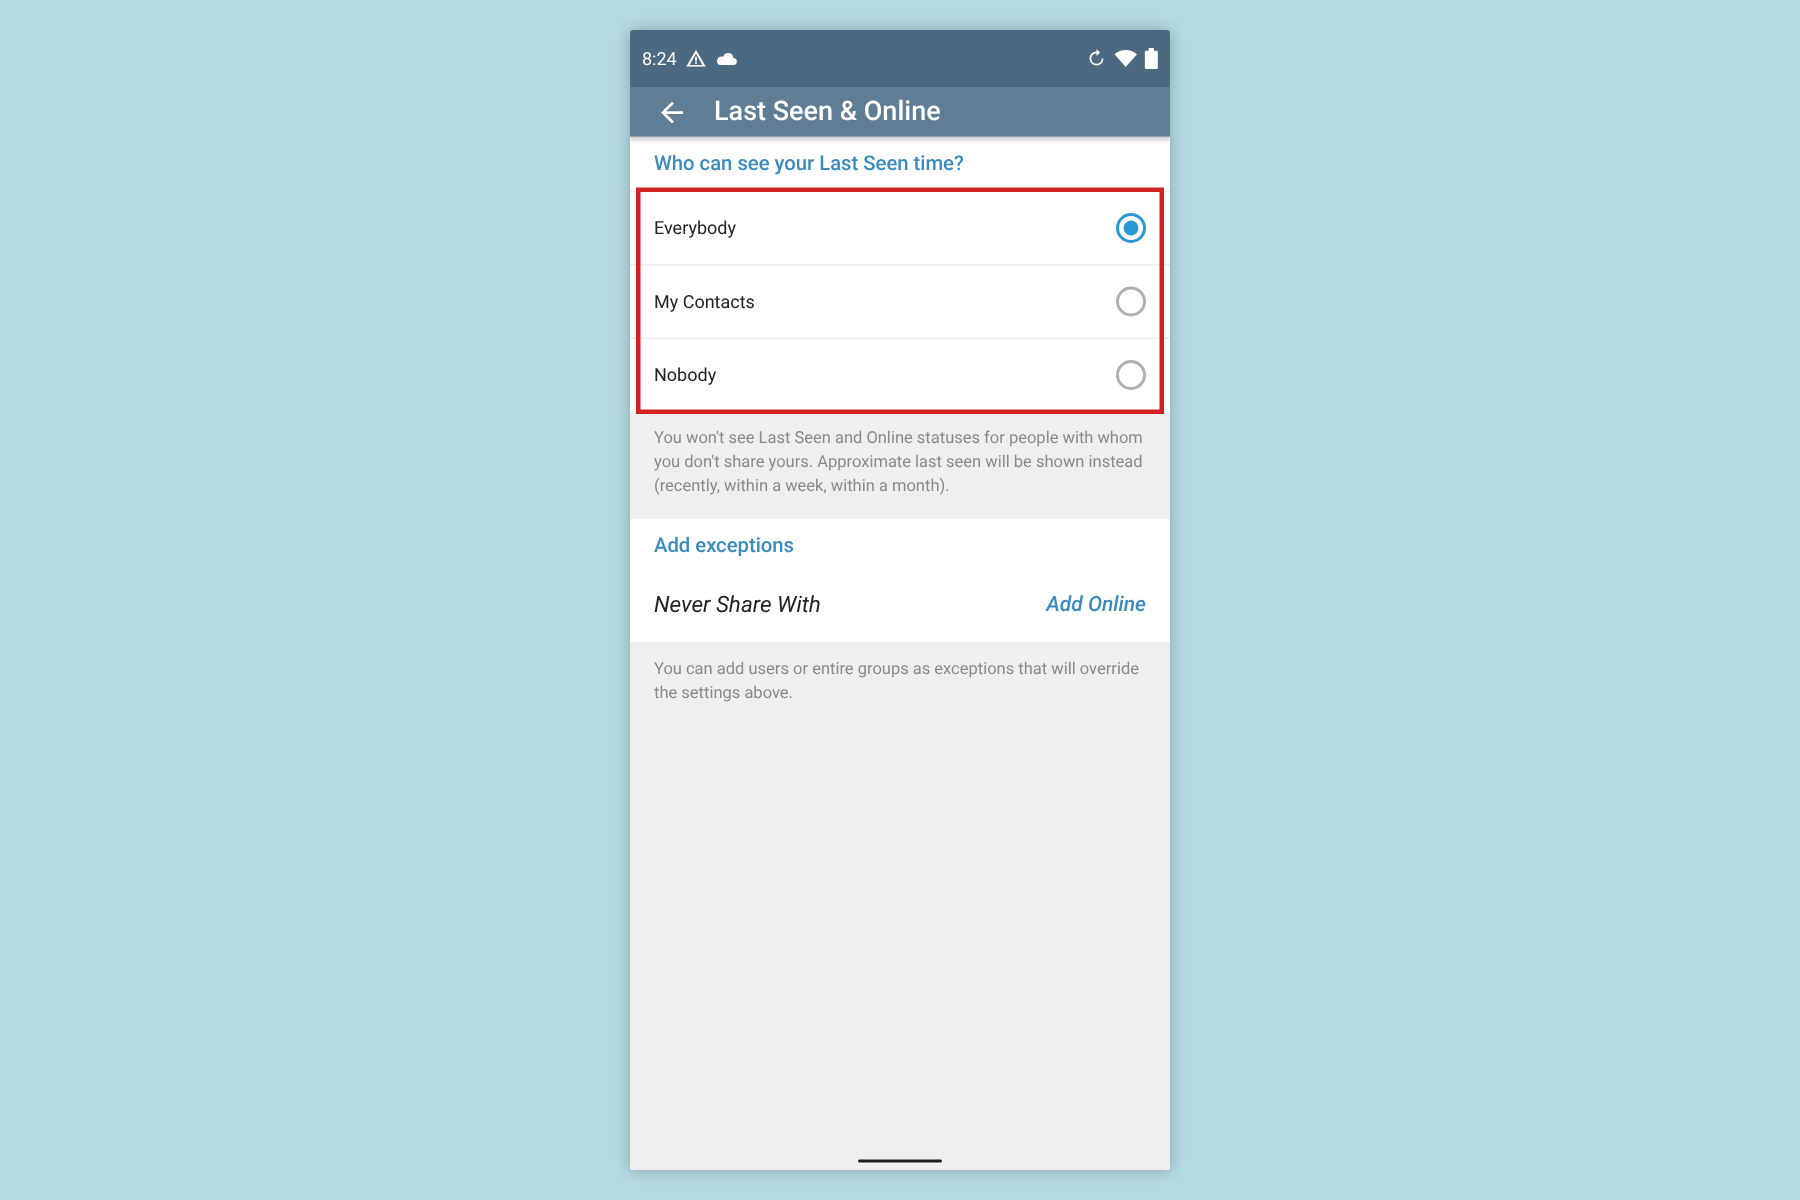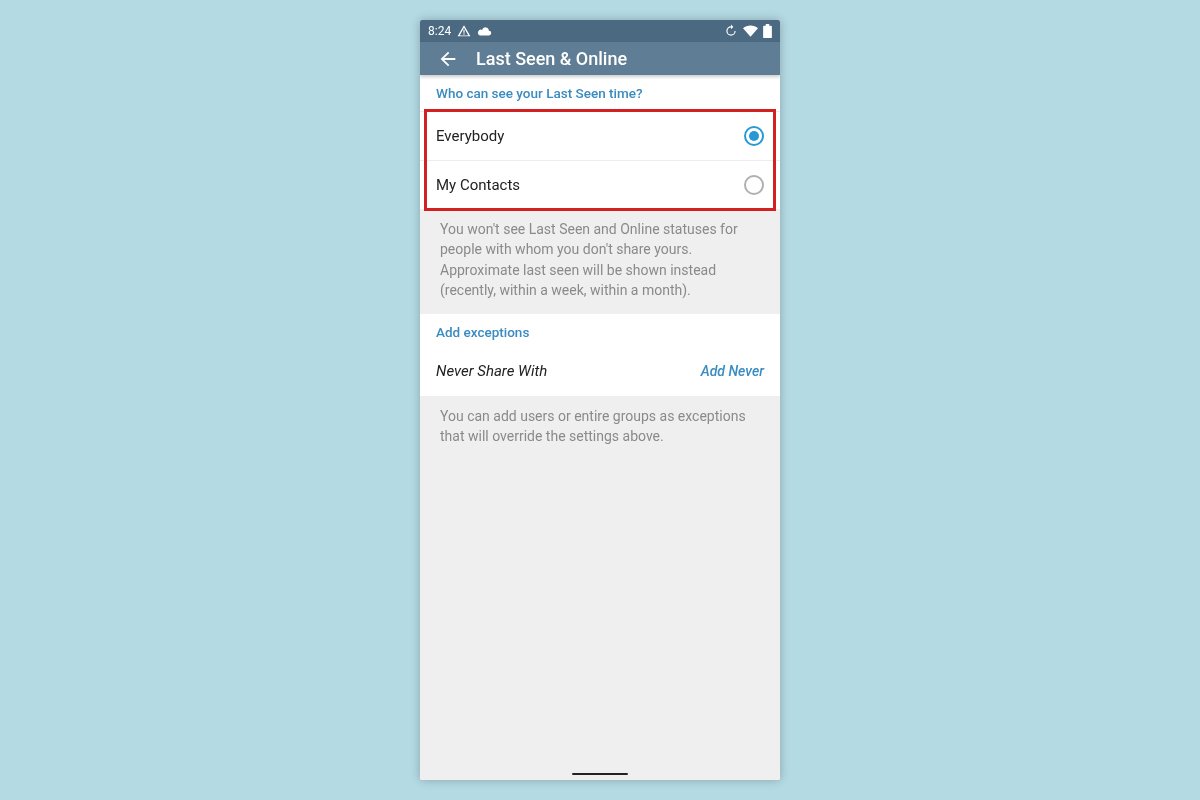--- a/index.html
+++ b/index.html
@@ -25,21 +25,21 @@
     box-shadow: 0 0 10px rgba(0,0,0,0.25);
     border-radius: 2px;
     display: flex;
     flex-direction: column;
     overflow: hidden;
     position: relative;
   }
 
   
   .status-bar {
-    height: 22px;
+    height: 38px;
     background: #4b6980;
     color: #fff;
     display: flex;
     align-items: center;
     font-size: 12px;
     padding: 0 8px;
   }
   .status-left { display: flex; align-items: center; gap: 6px; }
   .status-right { margin-left: auto; display: flex; align-items: center; gap: 5px; }
   .status-bar svg { display: block; }
@@ -96,21 +96,21 @@
     top: -2px; bottom: -2px;
     border: 3px solid #d32020;
     pointer-events: none;
     z-index: 5;
   }
   .radio-item {
     display: flex;
     align-items: center;
     justify-content: space-between;
     padding: 14px 16px;
-    font-size: 15px;
+    font-size: 12px;
     color: #222;
     border-top: 1px solid #ededed;
     cursor: pointer;
   }
   .radio-item:first-child { border-top: none; }
   .radio {
     width: 20px; height: 20px;
     border: 2px solid #b0b0b0;
     border-radius: 50%;
     position: relative;
@@ -123,24 +123,23 @@
     content: "";
     position: absolute;
     left: 3px; top: 3px;
     width: 10px; height: 10px;
     background: #2b98d6;
     border-radius: 50%;
   }
 
   .help-text {
     color: #8a8a8a;
-    font-size: 14px;
+    font-size: 11px;
     line-height: 1.45;
-    padding: 10px 16px 14px 0;
-    margin-left: 20px;
+    padding: 10px 16px 14px 16px;
   }
 
   .exception-row {
     display: flex;
     align-items: center;
     justify-content: space-between;
     padding: 12px 16px 16px 16px;
     font-size: 15px;
     color: #222;
     font-style: italic;
@@ -220,30 +219,34 @@
           <div class="highlight-box"></div>
 
           <div class="radio-item">
             <span>Everybody</span>
             <span class="radio selected"></span>
           </div>
           <div class="radio-item">
             <span>My Contacts</span>
             <span class="radio"></span>
           </div>
+          <div class="radio-item">
+            <span>Nobody</span>
+            <span class="radio"></span>
+          </div>
         </div>
       </div>
 
       <div class="help-text">You won't see Last Seen and Online statuses for people with whom you don't share yours. Approximate last seen will be shown instead (recently, within a week, within a month).</div>
 
       <div class="section">
         <div class="section-header">Add exceptions</div>
         <div class="exception-row">
           <span>Never Share With</span>
-          <span class="add-users">Add Never</span>
+          <span class="add-users">Add Online</span>
         </div>
       </div>
 
       <div class="help-text">You can add users or entire groups as exceptions that will override the settings above.</div>
 
     </div>
 
     <div class="home-indicator"></div>
   </div>
 </div>

